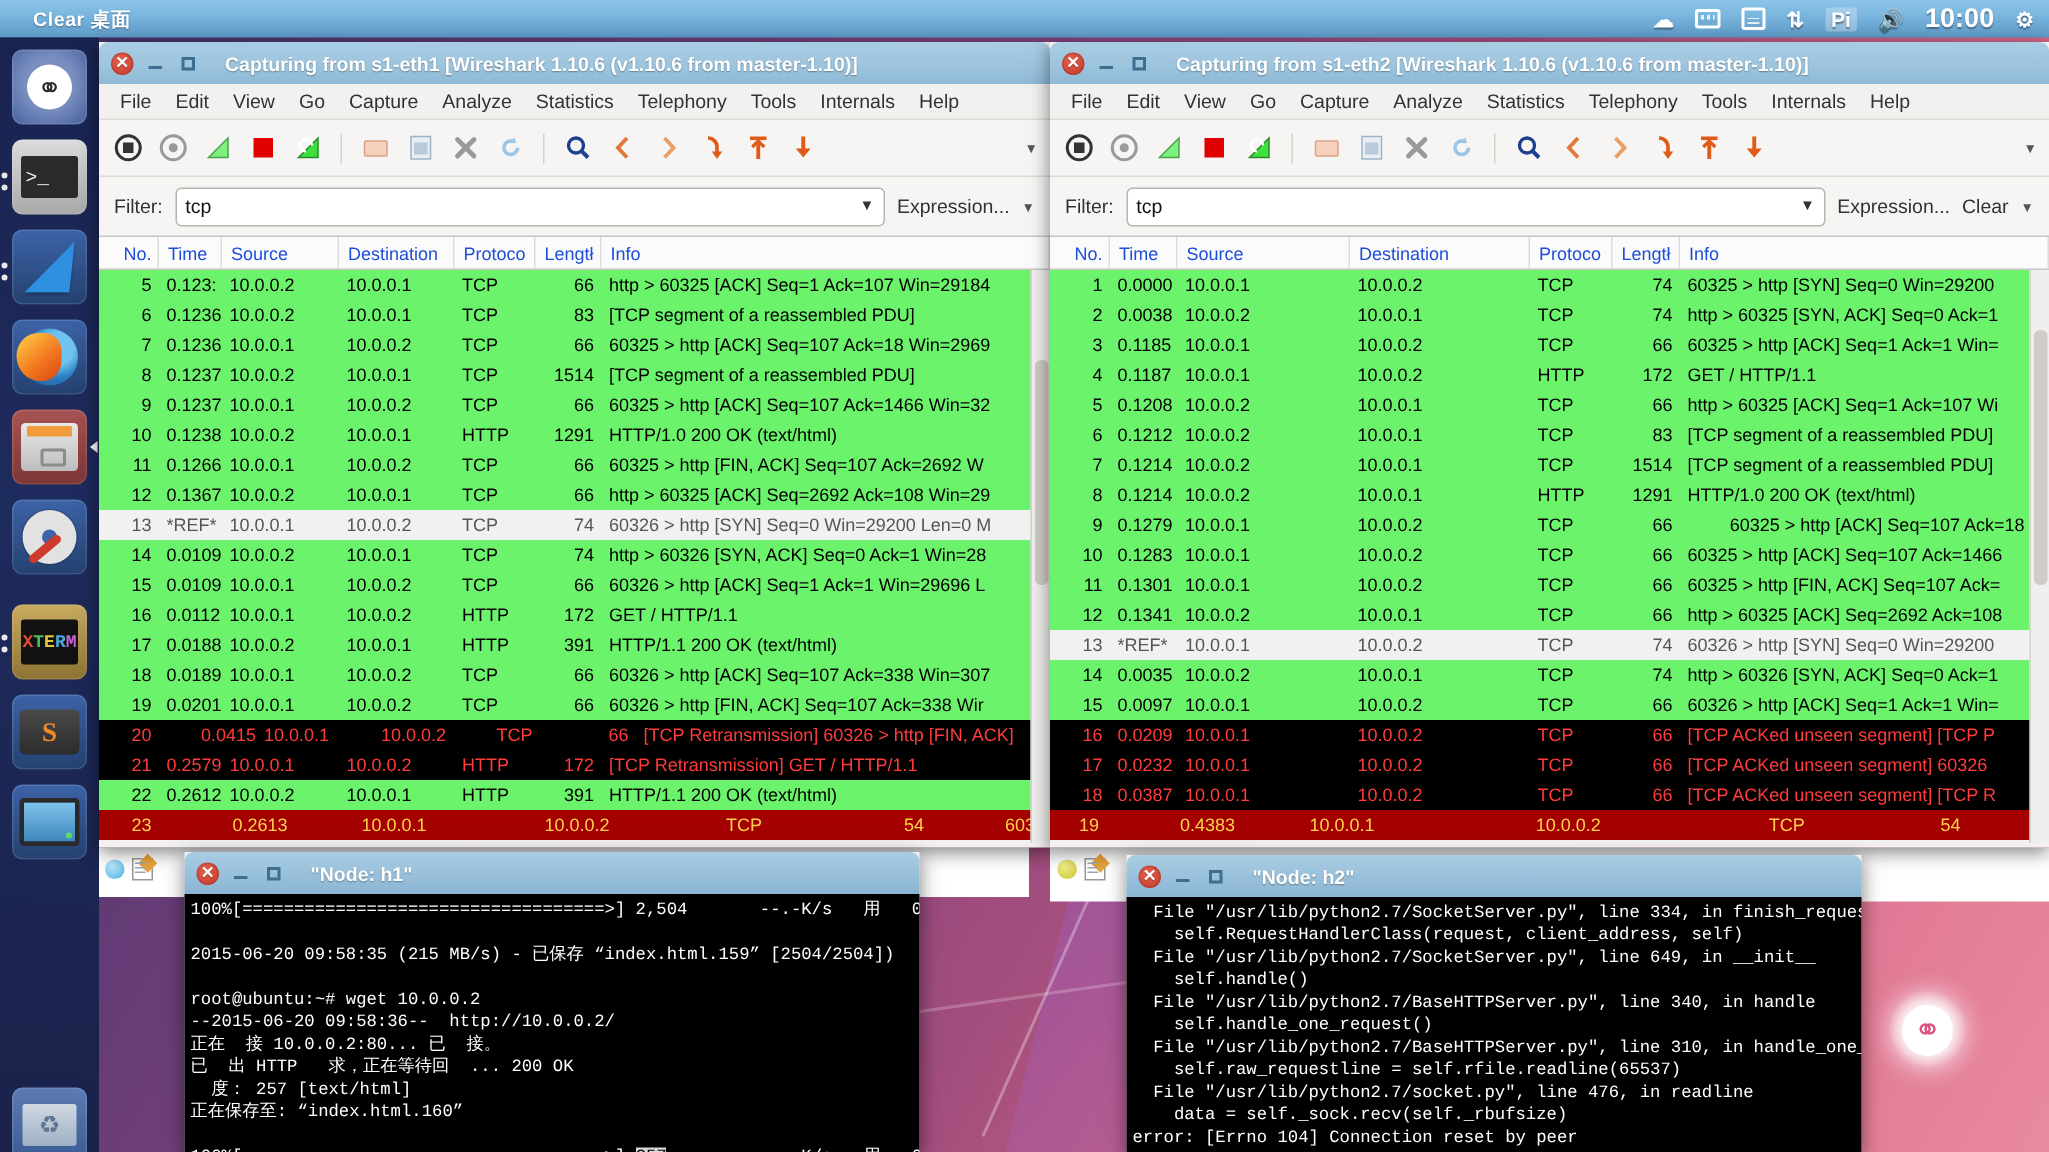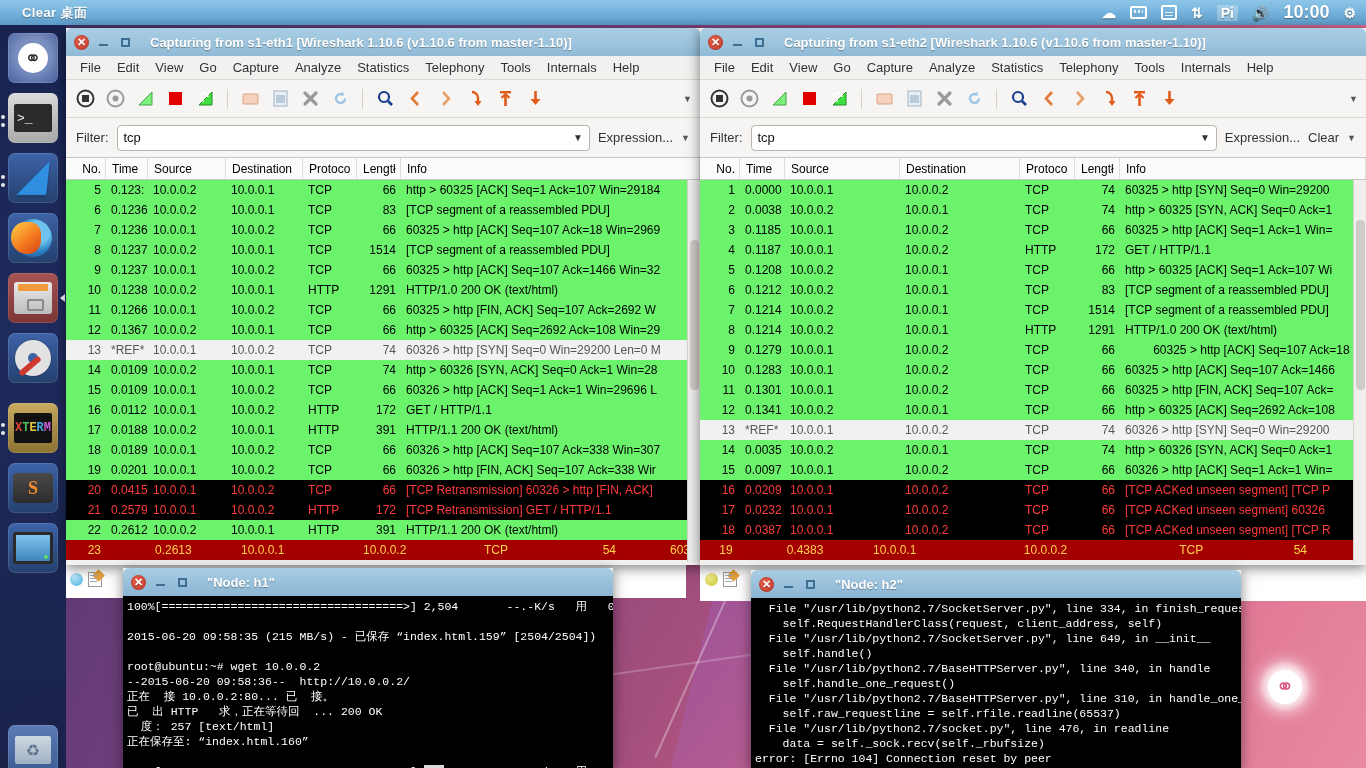--- a/index.html
+++ b/index.html
@@ -143,21 +143,21 @@
      background:#f6f5f4; border-bottom:1px solid #c9c6c1; }
   .ws-filter .lbl { color:#2e3436; font-size:13px; }
   .filter-box { flex:1; height:26px; background:#fff; border:1px solid #b8b4ae; border-radius:4px;
      display:flex; align-items:center; padding:0 6px; font-size:13px; color:#111; position:relative;}
   .filter-box .caret { margin-left:auto; font-size:10px; color:#333; padding-left:6px; }
   .ws-filter .expr { color:#2e3436; font-size:13px; }
   .ws-filter .dd { color:#555; font-size:9px; }
 
   
   .pkt-head { display:flex; height:22px; background:#fbfbfb; border-bottom:1px solid #c9c6c1;
-     font-size:12px; color:#000000; align-items:center; }
+     font-size:12px; color:#1d4ed8; align-items:center; }
   .pkt-head div { padding-left:6px; border-right:1px solid #ddd; height:100%; display:flex; align-items:center;
      overflow:hidden; white-space:nowrap; }
   .pkt-body { overflow:hidden; position:relative; }
   .pkt-row { display:flex; height:20px; font-size:12px; align-items:center; white-space:nowrap; }
   .pkt-row > div { padding:0 5px; overflow:hidden; white-space:nowrap; }
   .c-no   { text-align:right; }
   .c-time { text-align:left; }
   .c-len  { text-align:right; }
   .row-green { background:#6cf36c; color:#000; }
   .row-black { background:#000000; color:#ff3b3b; }
@@ -533,21 +533,21 @@
         <div class="c-no" style="width: 40px;">19</div>
         <div class="c-time" style="width: 42px;">0.0201</div>
         <div style="width: 78px;">10.0.0.1</div>
         <div style="width: 77px;">10.0.0.2</div>
         <div style="width: 54px;">TCP</div>
         <div class="c-len" style="width: 44px;">66</div>
         <div style="flex: 1 1 0%;">60326 &gt; http [FIN, ACK] Seq=107 Ack=338 Wir</div>
       </div>
       <div class="pkt-row row-black">
         <div class="c-no" style="width: 40px;">20</div>
-        <div class="c-time" style="width: 42px;">0.0415</div>
+        <div class="c-time" style="width: 42px; margin-left: 23px;">0.0415</div>
         <div style="width: 78px;">10.0.0.1</div>
         <div style="width: 77px;">10.0.0.2</div>
         <div style="width: 54px;">TCP</div>
         <div class="c-len" style="width: 44px;">66</div>
         <div style="flex: 1 1 0%;">[TCP Retransmission] 60326 &gt; http [FIN, ACK]</div>
       </div>
       <div class="pkt-row row-black">
         <div class="c-no" style="width: 40px;">21</div>
         <div class="c-time" style="width: 42px;">0.2579</div>
         <div style="width: 78px;">10.0.0.1</div>

